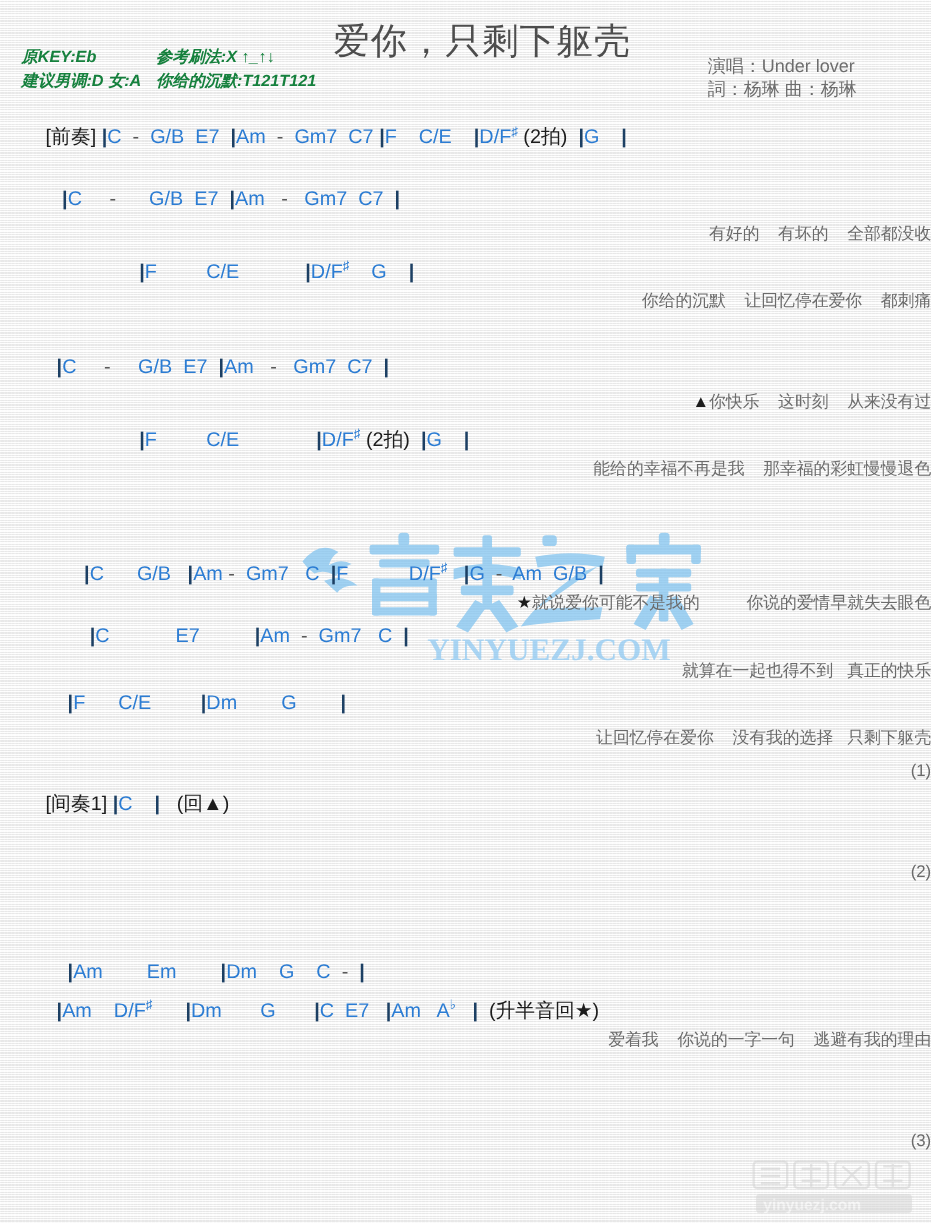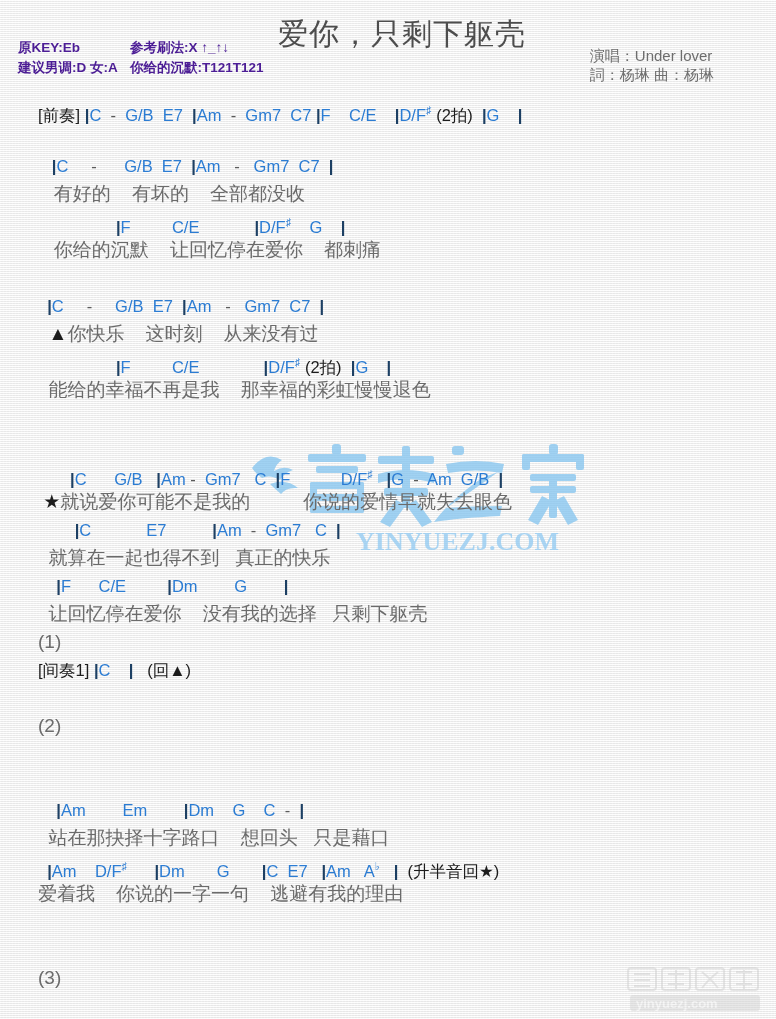--- a/index.html
+++ b/index.html
@@ -25,23 +25,24 @@
   #header {
     position: relative;
     height: 96px;
   }
   #meta-block {
     position: absolute;
     left: 18px;
     top: 38px;
     font-size: 13.5px;
     line-height: 20px;
-    color: #4c1d95;
+    color: #15803d;
     font-weight: bold;
     white-space: nowrap;
+    font-style: italic;
   }
   #meta-block .mrow { display: block; }
   #meta-block .mcol1 {
     display: inline-block;
     width: 112px;
   }
 
   #song-title {
     position: absolute;
     left: 278px;
@@ -78,21 +79,22 @@
     height: 28px;
     padding-left: 22px;
     font-family: "Liberation Sans", "DejaVu Sans", sans-serif;
   }
   .line.chords {
     color: #2b7cd3;
     letter-spacing: 0px;
   }
   .line.lyrics {
     color: #6b6b6b;
-    font-size: 19px;
+    font-size: 14px;
+    text-align: right;
   }
   .line.blank { color: transparent; }
 
   .tag {
     color: #1c1c1c;
     font-weight: normal;
   }
   .beat {
     color: #1c1c1c;
   }
@@ -252,21 +254,20 @@
       <div class="line chords"><span class="tag">[间奏1]</span> <span class="bar">|</span>C    <span class="bar">|</span>   <span class="beat">(回▲)</span></div>
     </div>
     <div class="block">
       <div class="line blank"> </div>
       <div class="line lyrics num">(2)</div>
     </div>
     <div class="block">
       <div class="line blank"> </div>
       <div class="line blank"> </div>
       <div class="line chords">    <span class="bar">|</span>Am        Em        <span class="bar">|</span>Dm    G    C  <span class="dash">-</span>  <span class="bar">|</span></div>
-      <div class="line lyrics">  站在那抉择十字路口    想回头   只是藉口</div>
     </div>
     <div class="block">
       <div class="line chords">  <span class="bar">|</span>Am    D/F<span class="sharp">♯</span>      <span class="bar">|</span>Dm       G       <span class="bar">|</span>C  E7   <span class="bar">|</span>Am   A<span class="flat">♭</span>   <span class="bar">|</span>  <span class="beat">(升半音回★)</span></div>
       <div class="line lyrics">爱着我    你说的一字一句    逃避有我的理由</div>
     </div>
     <div class="block">
       <div class="line blank"> </div>
       <div class="line blank"> </div>
       <div class="line lyrics num">(3)</div>
     </div>

